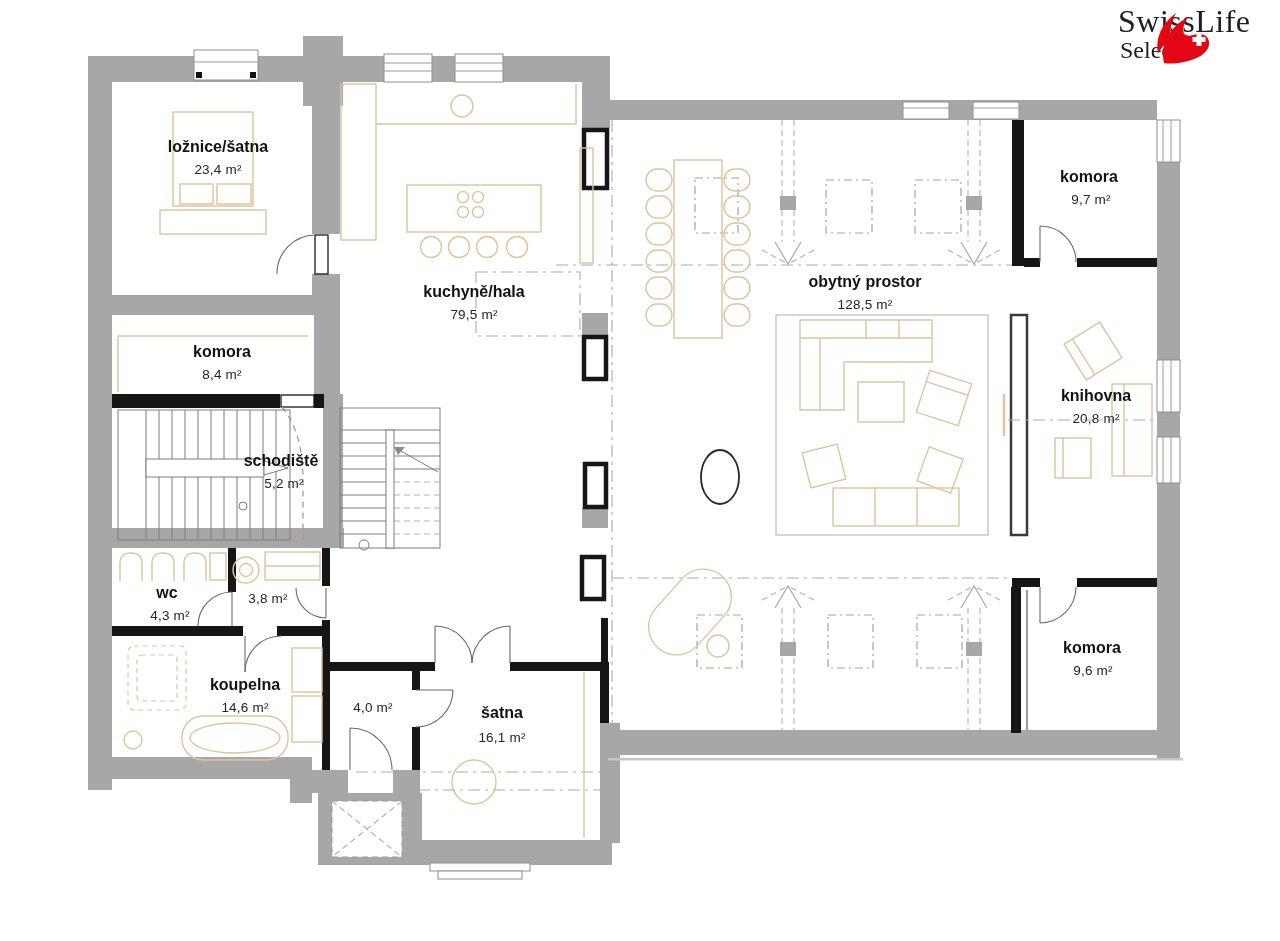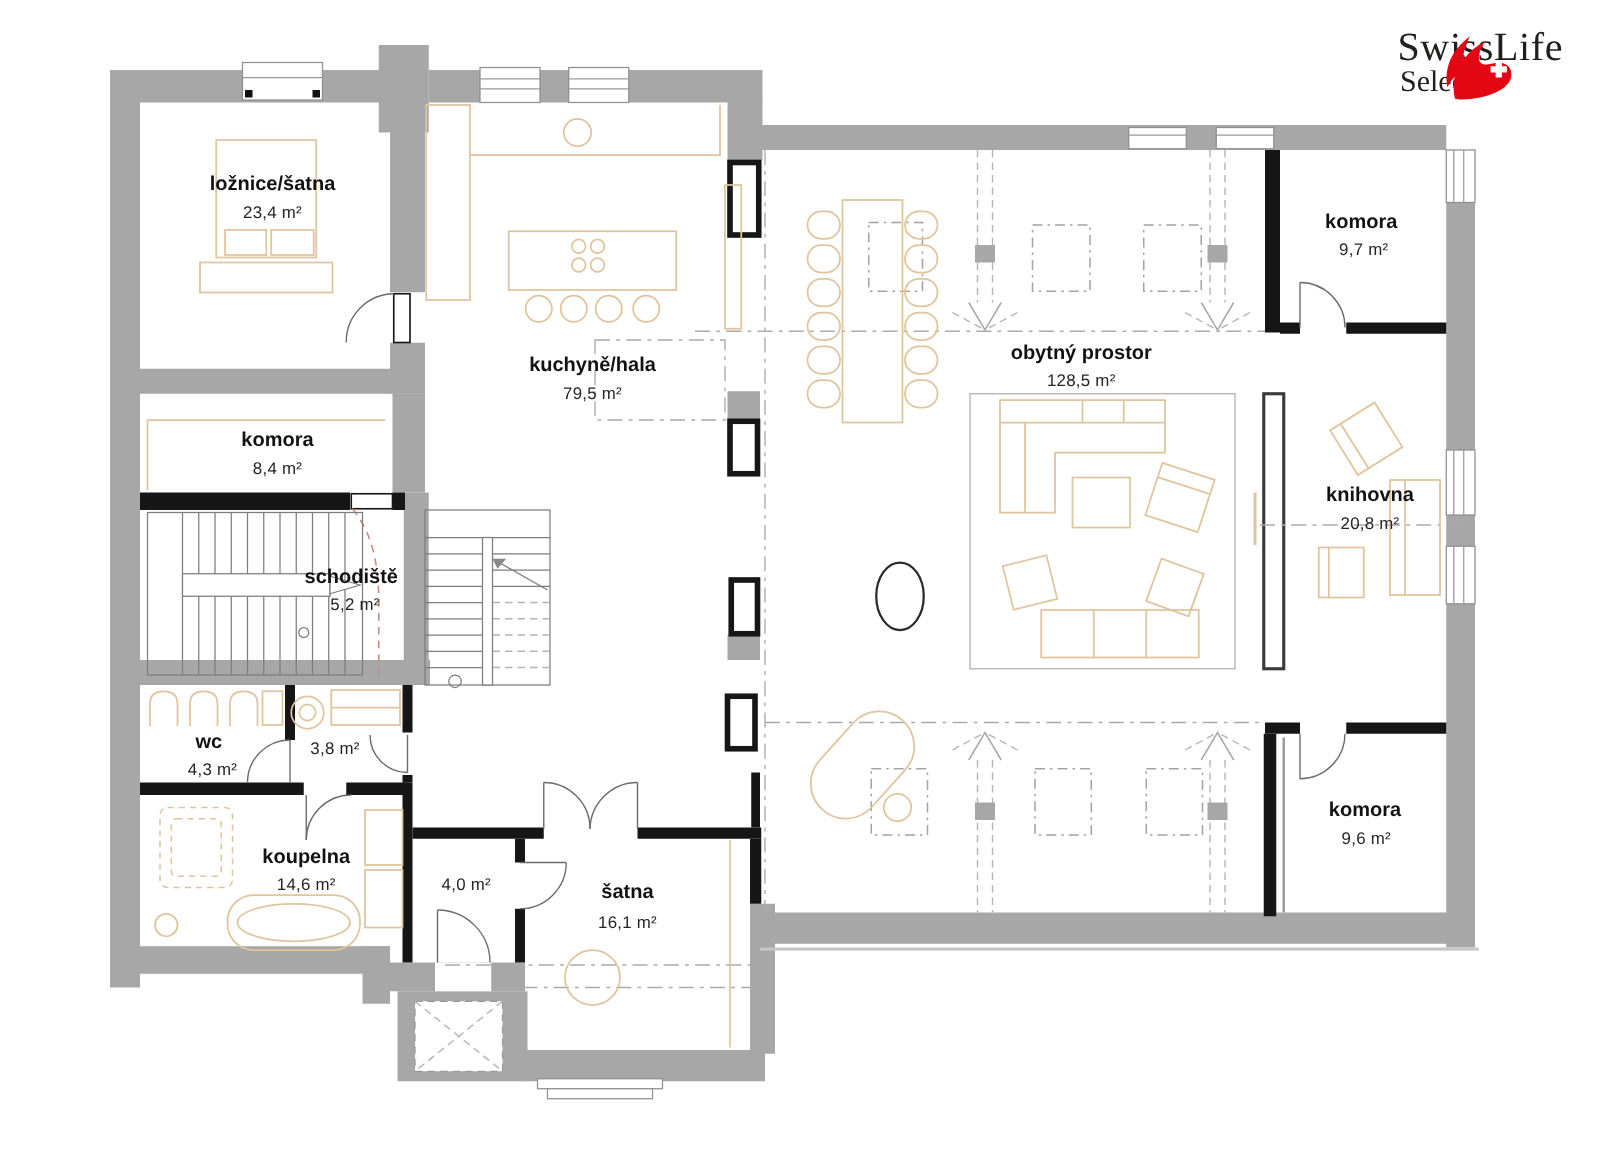--- a/index.html
+++ b/index.html
@@ -24,21 +24,21 @@
   .egg{stroke:#2a2a2a;stroke-width:1.8;fill:none;}
   .dash1{stroke:#ababab;stroke-width:1.1;fill:none;stroke-dasharray:12 5 3 5;}
   .dash2{stroke:#a3a3a3;stroke-width:1.2;fill:none;stroke-dasharray:8 4 2 4;}
   .dashv{stroke:#b3b3b3;stroke-width:1.1;fill:none;stroke-dasharray:6 4;}
   .colv{stroke:#a9a9a9;stroke-width:1.2;fill:none;}
   .reddash{stroke:#c4897b;stroke-width:1.2;fill:none;stroke-dasharray:6 5;}
   .xsq{fill:#ffffff;stroke:#9a9a9a;stroke-width:1;stroke-dasharray:6 4;}
   .rname{font:700 16px "Liberation Sans", sans-serif;fill:#121212;text-anchor:middle;}
   .rarea{font:400 13.5px "Liberation Sans", sans-serif;fill:#242424;text-anchor:middle;letter-spacing:.2px;}
   
-  .logo{position:absolute;left:1118px;top:22px;width:150px;}
+  .logo{position:absolute;left:1118px;top:6px;width:150px;}
   .logo .mark{margin-left:34px;width:60px;height:60px;}
   .logo .brand{font-family:"Liberation Serif", serif;font-size:32px;line-height:30px;
                color:#21201e;letter-spacing:.5px;}
   .logo .sub{font-family:"Liberation Serif", serif;font-size:24px;line-height:24px;
              color:#21201e;margin-top:2px;margin-left:2px;}
 </style>
 </head>
 <body>
 
 <div class="stage">

